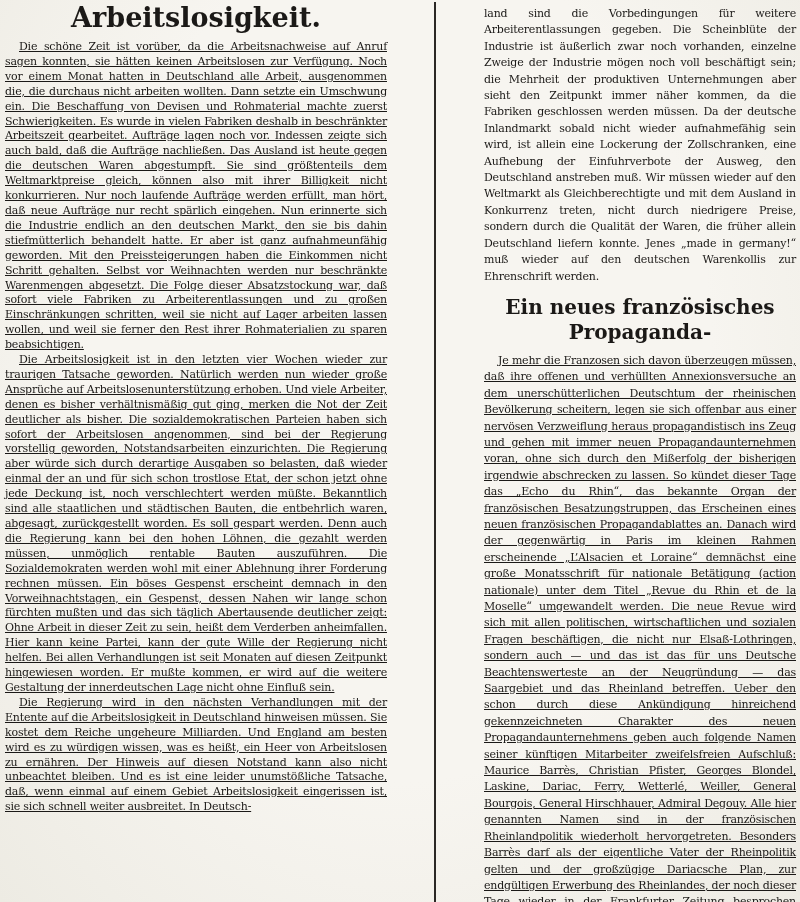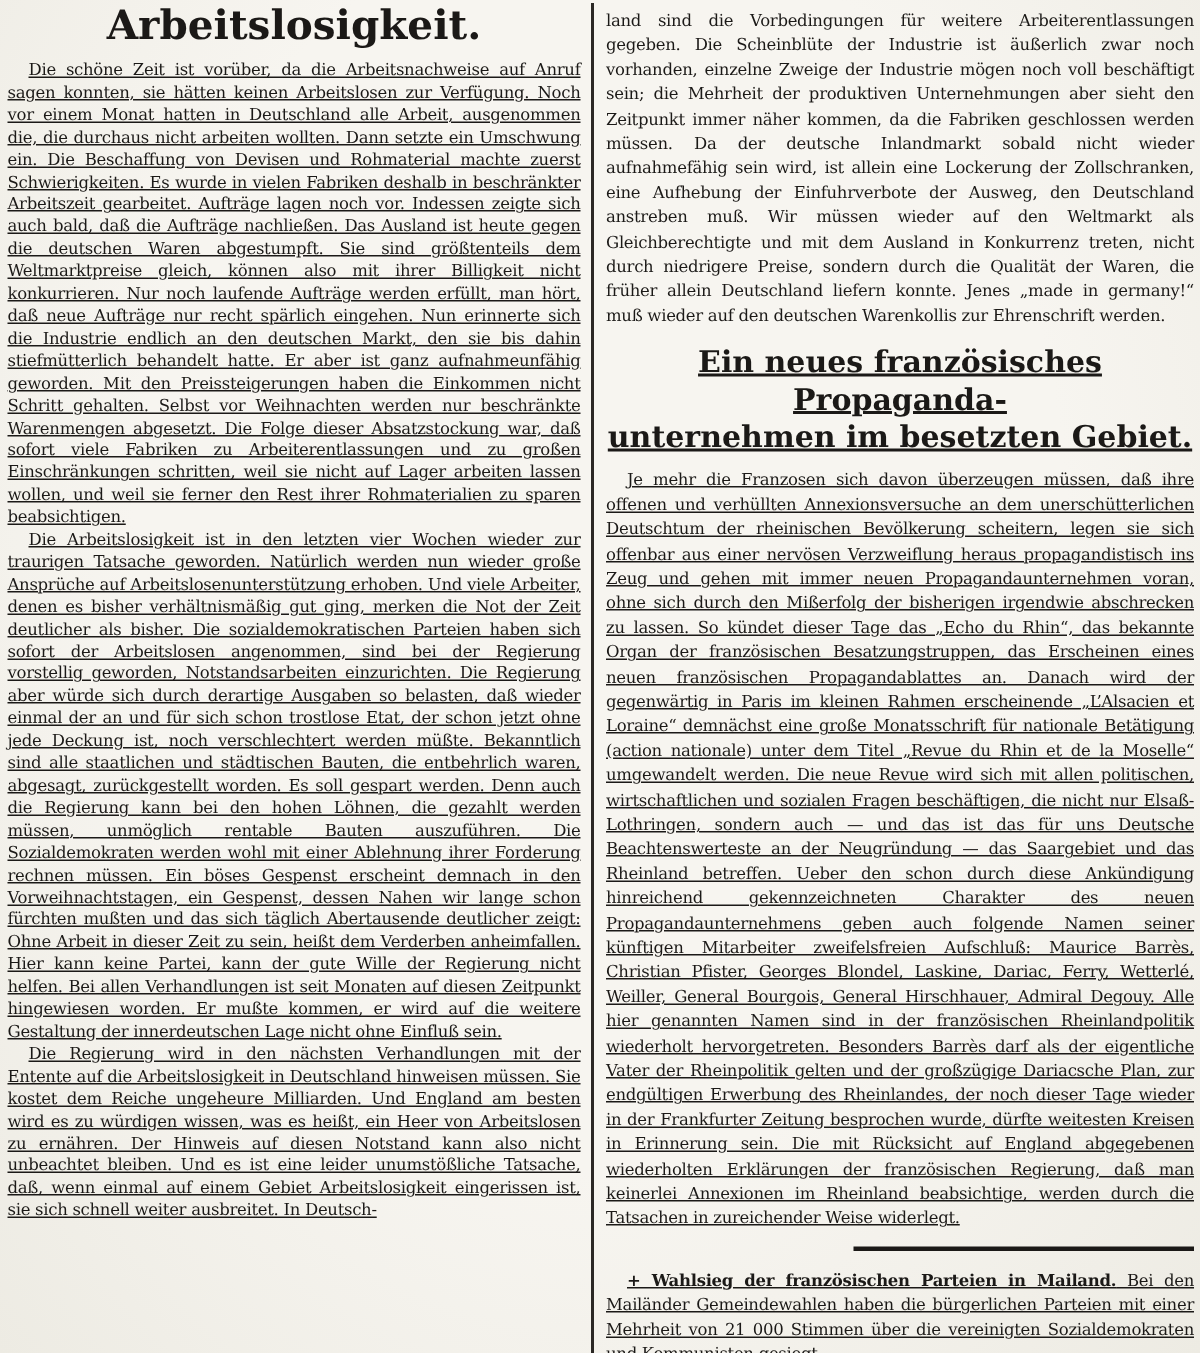--- a/index.html
+++ b/index.html
@@ -4,40 +4,40 @@
 <style>
   * { box-sizing: border-box; margin: 0; padding: 0; }
   html, body { width: 800px; height: 902px; }
   body {
     background: #f4f2ec;
     background-image: radial-gradient(ellipse at 50% 40%, #f7f5f0 55%, #edebe3 100%);
     color: #1b1917;
     font-family: "DejaVu Serif", serif;
     overflow: hidden;
   }
-  .page { display: flex; width: 800px; height: 902px; padding: 2px 2px 0 3px; }
+  .page { display: flex; width: 800px; height: 902px; padding: 2px 2px 0 3px; gap: 40px; }
   .col { overflow: hidden; text-align: justify; hyphens: none; }
   .col-left {
     width: 391px;
     padding: 0 7px 0 2px;
     font-size: 11px; line-height: 14.9px; letter-spacing: -0.2px;
   }
   .col-right {
     flex: 1;
     padding: 4px 2px 0 8px;
     font-size: 11px; line-height: 16.4px; letter-spacing: -0.2px;
   }
   .divider { width: 2px; background: #2b2825; }
   h1 {
     font-size: 27px; line-height: 30px; letter-spacing: 0;
     text-align: center; font-weight: bold; margin: 1px 0 7px;
   }
   h2 {
     font-size: 20px; line-height: 25px; letter-spacing: 0;
-    text-align: center; font-weight: bold; margin: 10px 0 8px; text-decoration: underline;
+    text-align: center; font-weight: bold; margin: 10px 0 8px;
   }
   p { margin: 0; }
   p.indent { text-indent: 14px; text-decoration: underline; }
   p.cont { text-indent: 0; }
   .rule { border-top: 3px solid #1b1917; width: 58%; margin: 10px 0 12px auto; }
   .bold { font-weight: bold; }
 </style>
 </head>
 <body>
 
@@ -47,19 +47,19 @@
     <h1>Arbeitslosigkeit.</h1>
     <p class="indent">Die schöne Zeit ist vorüber, da die Arbeitsnachweise auf Anruf sagen konnten, sie hätten keinen Arbeitslosen zur Verfügung. Noch vor einem Monat hatten in Deutschland alle Arbeit, ausgenommen die, die durchaus nicht arbeiten wollten. Dann setzte ein Umschwung ein. Die Beschaffung von Devisen und Rohmaterial machte zuerst Schwierigkeiten. Es wurde in vielen Fabriken deshalb in beschränkter Arbeitszeit gearbeitet. Aufträge lagen noch vor. Indessen zeigte sich auch bald, daß die Aufträge nachließen. Das Ausland ist heute gegen die deutschen Waren abgestumpft. Sie sind größtenteils dem Weltmarktpreise gleich, können also mit ihrer Billigkeit nicht konkurrieren. Nur noch laufende Aufträge werden erfüllt, man hört, daß neue Aufträge nur recht spärlich eingehen. Nun erinnerte sich die Industrie endlich an den deutschen Markt, den sie bis dahin stiefmütterlich behandelt hatte. Er aber ist ganz aufnahmeunfähig geworden. Mit den Preissteigerungen haben die Einkommen nicht Schritt gehalten. Selbst vor Weihnachten werden nur beschränkte Warenmengen abgesetzt. Die Folge dieser Absatzstockung war, daß sofort viele Fabriken zu Arbeiterentlassungen und zu großen Einschränkungen schritten, weil sie nicht auf Lager arbeiten lassen wollen, und weil sie ferner den Rest ihrer Rohmaterialien zu sparen beabsichtigen.</p>
     <p class="indent">Die Arbeitslosigkeit ist in den letzten vier Wochen wieder zur traurigen Tatsache geworden. Natürlich werden nun wieder große Ansprüche auf Arbeitslosenunterstützung erhoben. Und viele Arbeiter, denen es bisher verhältnismäßig gut ging, merken die Not der Zeit deutlicher als bisher. Die sozialdemokratischen Parteien haben sich sofort der Arbeitslosen angenommen, sind bei der Regierung vorstellig geworden, Notstandsarbeiten einzurichten. Die Regierung aber würde sich durch derartige Ausgaben so belasten, daß wieder einmal der an und für sich schon trostlose Etat, der schon jetzt ohne jede Deckung ist, noch verschlechtert werden müßte. Bekanntlich sind alle staatlichen und städtischen Bauten, die entbehrlich waren, abgesagt, zurückgestellt worden. Es soll gespart werden. Denn auch die Regierung kann bei den hohen Löhnen, die gezahlt werden müssen, unmöglich rentable Bauten auszuführen. Die Sozialdemokraten werden wohl mit einer Ablehnung ihrer Forderung rechnen müssen. Ein böses Gespenst erscheint demnach in den Vorweihnachtstagen, ein Gespenst, dessen Nahen wir lange schon fürchten mußten und das sich täglich Abertausende deutlicher zeigt: Ohne Arbeit in dieser Zeit zu sein, heißt dem Verderben anheimfallen. Hier kann keine Partei, kann der gute Wille der Regierung nicht helfen. Bei allen Verhandlungen ist seit Monaten auf diesen Zeitpunkt hingewiesen worden. Er mußte kommen, er wird auf die weitere Gestaltung der innerdeutschen Lage nicht ohne Einfluß sein.</p>
     <p class="indent">Die Regierung wird in den nächsten Verhandlungen mit der Entente auf die Arbeitslosigkeit in Deutschland hinweisen müssen. Sie kostet dem Reiche ungeheure Milliarden. Und England am besten wird es zu würdigen wissen, was es heißt, ein Heer von Arbeitslosen zu ernähren. Der Hinweis auf diesen Notstand kann also nicht unbeachtet bleiben. Und es ist eine leider unumstößliche Tatsache, daß, wenn einmal auf einem Gebiet Arbeitslosigkeit eingerissen ist, sie sich schnell weiter ausbreitet. In Deutsch-</p>
   </div>
 
   <div class="divider"></div>
 
   <div class="col col-right">
     <p class="cont">land sind die Vorbedingungen für weitere Arbeiterentlassungen gegeben. Die Scheinblüte der Industrie ist äußerlich zwar noch vorhanden, einzelne Zweige der Industrie mögen noch voll beschäftigt sein; die Mehrheit der produktiven Unternehmungen aber sieht den Zeitpunkt immer näher kommen, da die Fabriken geschlossen werden müssen. Da der deutsche Inlandmarkt sobald nicht wieder aufnahmefähig sein wird, ist allein eine Lockerung der Zollschranken, eine Aufhebung der Einfuhrverbote der Ausweg, den Deutschland anstreben muß. Wir müssen wieder auf den Weltmarkt als Gleichberechtigte und mit dem Ausland in Konkurrenz treten, nicht durch niedrigere Preise, sondern durch die Qualität der Waren, die früher allein Deutschland liefern konnte. Jenes „made in germany!“ muß wieder auf den deutschen Warenkollis zur Ehrenschrift werden.</p>
-    <h2><span>Ein neues französisches Propaganda-</span><br><span>unternehmen im besetzten Gebiet.</span></h2>
+    <h2><span>Ein neues französisches Propaganda-</span><br></h2>
     <p class="indent">Je mehr die Franzosen sich davon überzeugen müssen, daß ihre offenen und verhüllten Annexionsversuche an dem unerschütterlichen Deutschtum der rheinischen Bevölkerung scheitern, legen sie sich offenbar aus einer nervösen Verzweiflung heraus propagandistisch ins Zeug und gehen mit immer neuen Propagandaunternehmen voran, ohne sich durch den Mißerfolg der bisherigen irgendwie abschrecken zu lassen. So kündet dieser Tage das „Echo du Rhin“, das bekannte Organ der französischen Besatzungstruppen, das Erscheinen eines neuen französischen Propagandablattes an. Danach wird der gegenwärtig in Paris im kleinen Rahmen erscheinende „L’Alsacien et Loraine“ demnächst eine große Monatsschrift für nationale Betätigung (action nationale) unter dem Titel „Revue du Rhin et de la Moselle“ umgewandelt werden. Die neue Revue wird sich mit allen politischen, wirtschaftlichen und sozialen Fragen beschäftigen, die nicht nur Elsaß-Lothringen, sondern auch — und das ist das für uns Deutsche Beachtenswerteste an der Neugründung — das Saargebiet und das Rheinland betreffen. Ueber den schon durch diese Ankündigung hinreichend gekennzeichneten Charakter des neuen Propagandaunternehmens geben auch folgende Namen seiner künftigen Mitarbeiter zweifelsfreien Aufschluß: Maurice Barrès, Christian Pfister, Georges Blondel, Laskine, Dariac, Ferry, Wetterlé, Weiller, General Bourgois, General Hirschhauer, Admiral Degouy. Alle hier genannten Namen sind in der französischen Rheinlandpolitik wiederholt hervorgetreten. Besonders Barrès darf als der eigentliche Vater der Rheinpolitik gelten und der großzügige Dariacsche Plan, zur endgültigen Erwerbung des Rheinlandes, der noch dieser Tage wieder in der Frankfurter Zeitung besprochen wurde, dürfte weitesten Kreisen in Erinnerung sein. Die mit Rücksicht auf England abgegebenen wiederholten Erklärungen der französischen Regierung, daß man keinerlei Annexionen im Rheinland beabsichtige, werden durch die Tatsachen in zureichender Weise widerlegt.</p>
     <div class="rule"></div>
     <p class="indent"><span class="bold">+ Wahlsieg der französischen Parteien in Mailand.</span><span> Bei den Mailänder Gemeindewahlen haben die bürgerlichen Parteien mit einer Mehrheit von 21 000 Stimmen über die vereinigten Sozialdemokraten und Kommunisten gesiegt.</span></p>
   </div>
 
 </div>
 
 </body></html>

